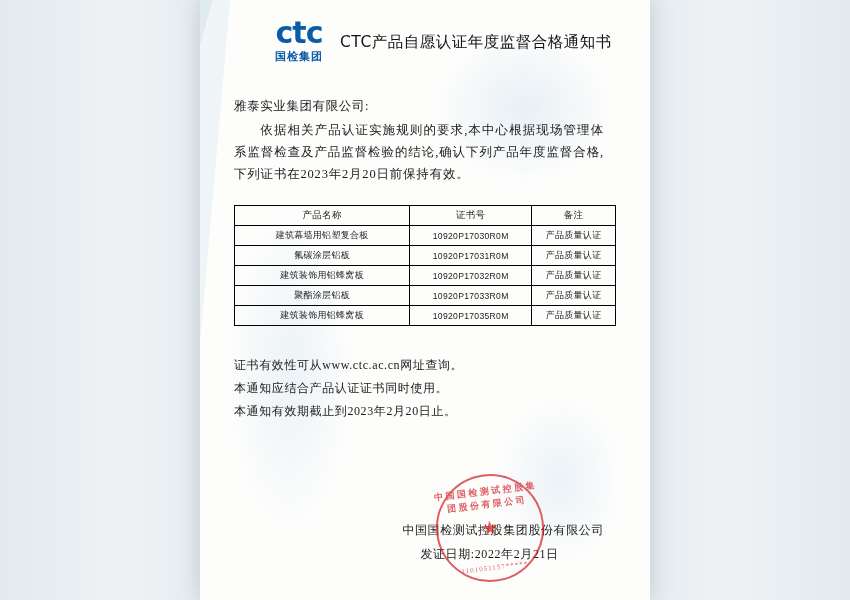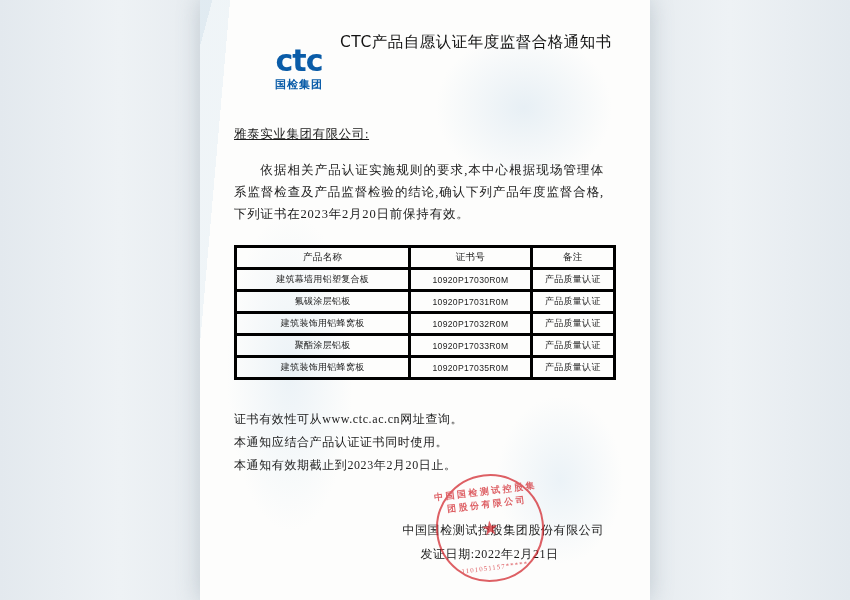--- a/index.html
+++ b/index.html
@@ -65,21 +65,20 @@
     display: flex;
     align-items: flex-start;
     padding: 18px 0 0 0;
     margin-left: 62px;
   }
   .logo {
     width: 74px;
     flex: 0 0 74px;
     text-align: center;
     line-height: 1;
-    margin-top: 28px;
   }
   .logo-mark {
     font-family: "DejaVu Sans", sans-serif;
     font-weight: bold;
     font-size: 30px;
     letter-spacing: -1px;
     color: #0a5ca8;
   }
   .logo-sub {
     margin-top: 3px;
@@ -101,43 +100,42 @@
 
   
   .body-block {
     margin: 36px 0 0 0;
     padding: 0 46px 0 34px;
     color: #1b1b1b;
   }
   .salutation {
     font-size: 12.5px;
     letter-spacing: 0.6px;
-    margin-bottom: 16px;
-    text-decoration: underline;
+    margin-bottom: 4px;
   }
   .para {
     font-size: 12.5px;
     line-height: 22px;
     letter-spacing: 0.8px;
     text-align: justify;
   }
   .para .indent { display: inline-block; width: 26px; }
 
   
   .table-wrap {
     margin: 20px 34px 0 34px;
   }
   table {
     width: 100%;
     border-collapse: collapse;
     font-size: 9px;
     color: #1b1b1b;
   }
   th, td {
-    border: 3px solid #000000;
+    border: 1px solid #000000;
     padding: 3px 2px;
     text-align: center;
     letter-spacing: 0.3px;
     height: 12px;
     white-space: nowrap;
   }
   th { font-weight: normal; font-size: 9.5px; }
   td.name { width: 46%; }
   td.cert { width: 32%; font-family: Liberation Sans, sans-serif; font-size: 8.6px; }
   td.note { width: 22%; }

